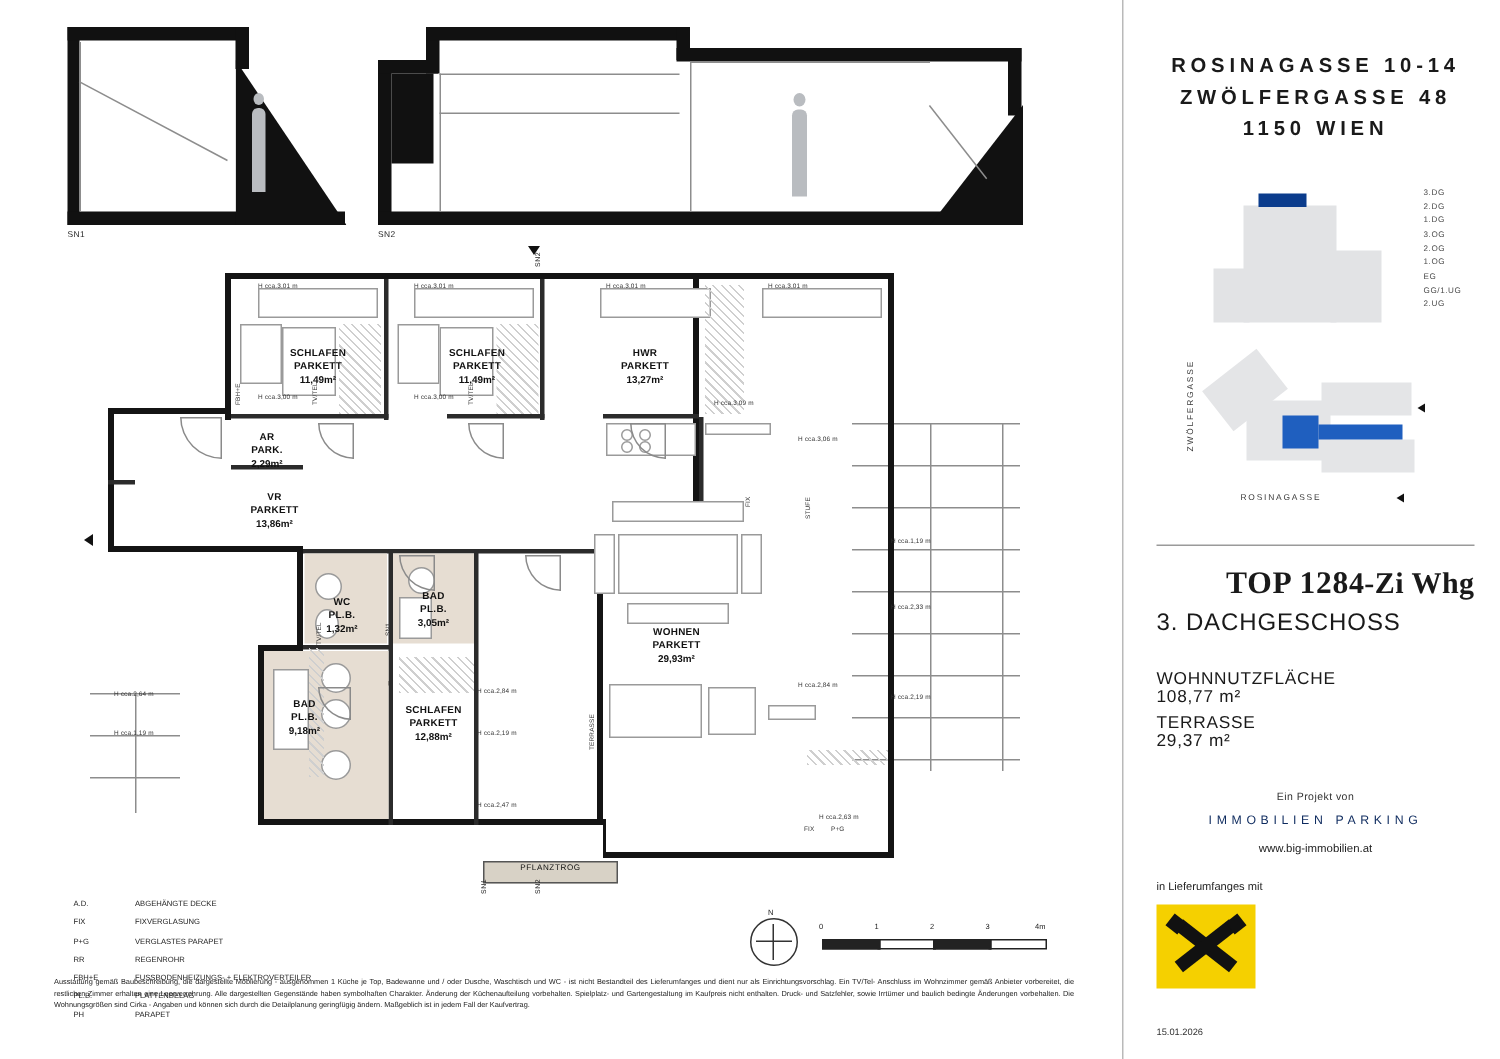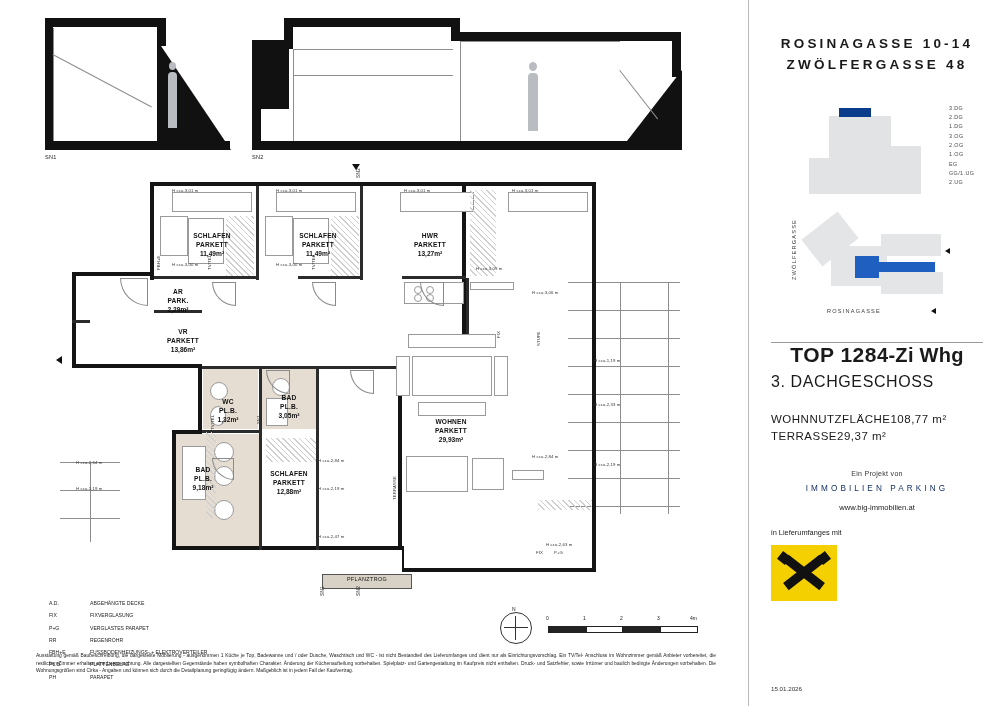--- a/index.html
+++ b/index.html
@@ -31,27 +31,27 @@
   .site{position:relative;height:128px;margin-top:10px;}
   .site-box{position:absolute;left:14px;top:4px;width:186px;height:108px;}
   .sitepoly{position:absolute;background:#e4e5e7;}
   .site-hi{position:absolute;background:#1f5fbf;}
   .street{position:absolute;font-size:5.6px;letter-spacing:1.2px;color:#3a3a3a;}
   .street.v{transform:rotate(-90deg);transform-origin:left top;}
   .tri{width:0;height:0;border-top:3.5px solid transparent;border-bottom:3.5px solid transparent;}
 
   .rule{border-top:1px solid #9a9a9a;margin:6px 0 0 0;}
 
-  .toprow{display:flex;justify-content:center;align-items:baseline;}
+  .toprow{display:flex;justify-content:flex-end;align-items:baseline;margin-top:12px;font-family:Liberation Serif, serif;}
   .top-id{font-size:21px;font-weight:bold;letter-spacing:.5px;}
   .top-type{font-size:20px;font-weight:bold;letter-spacing:.3px;}
   .floor{font-size:16px;margin-top:6px;letter-spacing:.6px;color:#1a1a1a;}
 
   .areas{margin-top:22px;font-size:11.5px;letter-spacing:.5px;}
-  .arow{display:flex;justify-content:flex-start;margin-bottom:5px;}
+  .arow{display:flex;justify-content:space-between;margin-bottom:5px;flex-direction:column;}
   .arow .lbl{font-weight:normal;}
   .arow .val{font-weight:normal;}
 
   .proj{margin-top:28px;text-align:center;font-size:7px;color:#333;letter-spacing:.3px;}
   .logo{margin-top:7px;text-align:center;}
   .logo .l1{font-size:21.5px;letter-spacing:.6px;color:#0d2a5e;font-weight:normal;}
   .logo .l2{font-size:8.2px;letter-spacing:3.1px;color:#0d2a5e;margin-top:2px;}
   .logo .mark{display:inline-block;width:13px;height:13px;border-top:3px solid #0d2a5e;
     border-right:3px solid #0d2a5e;vertical-align:top;margin-left:3px;}
   .web{margin-top:10px;text-align:center;font-size:7.6px;color:#222;}
@@ -394,20 +394,21 @@
 
     <div class="discl">Ausstattung gemäß Baubeschreibung, die dargestellte Möblierung - ausgenommen 1 Küche je Top, Badewanne und / oder Dusche, Waschtisch und WC - ist nicht Bestandteil des Lieferumfanges und dient nur als Einrichtungsvorschlag. Ein TV/Tel- Anschluss im Wohnzimmer gemäß Anbieter vorbereitet, die restlichen Zimmer erhalten eine Leerverrohrung. Alle dargestellten Gegenstände haben symbolhaften Charakter. Änderung der Küchenaufteilung vorbehalten. Spielplatz- und Gartengestaltung im Kaufpreis nicht enthalten. Druck- und Satzfehler, sowie Irrtümer und baulich bedingte Änderungen vorbehalten. Die Wohnungsgrößen sind Cirka - Angaben und können sich durch die Detailplanung geringfügig ändern. Maßgeblich ist in jedem Fall der Kaufvertrag.</div>
   </div>
 
   <div class="panel">
     <div class="panel-inner">
 
       <div class="addr">
         <div>ROSINAGASSE 10-14</div>
         <div>ZWÖLFERGASSE 48</div>
+        <div>1150 WIEN</div>
       </div>
 
       <div class="elev">
         <div class="elev-shape">
           <div class="blk" style="left:20px;top:14px;width:62px;height:78px;"></div>
           <div class="blk" style="left:0px;top:56px;width:24px;height:36px;"></div>
           <div class="blk" style="left:78px;top:44px;width:34px;height:48px;"></div>
           <div class="blk hi" style="left:30px;top:6px;width:32px;height:9px;"></div>
         </div>
         <div class="elev-levels">

